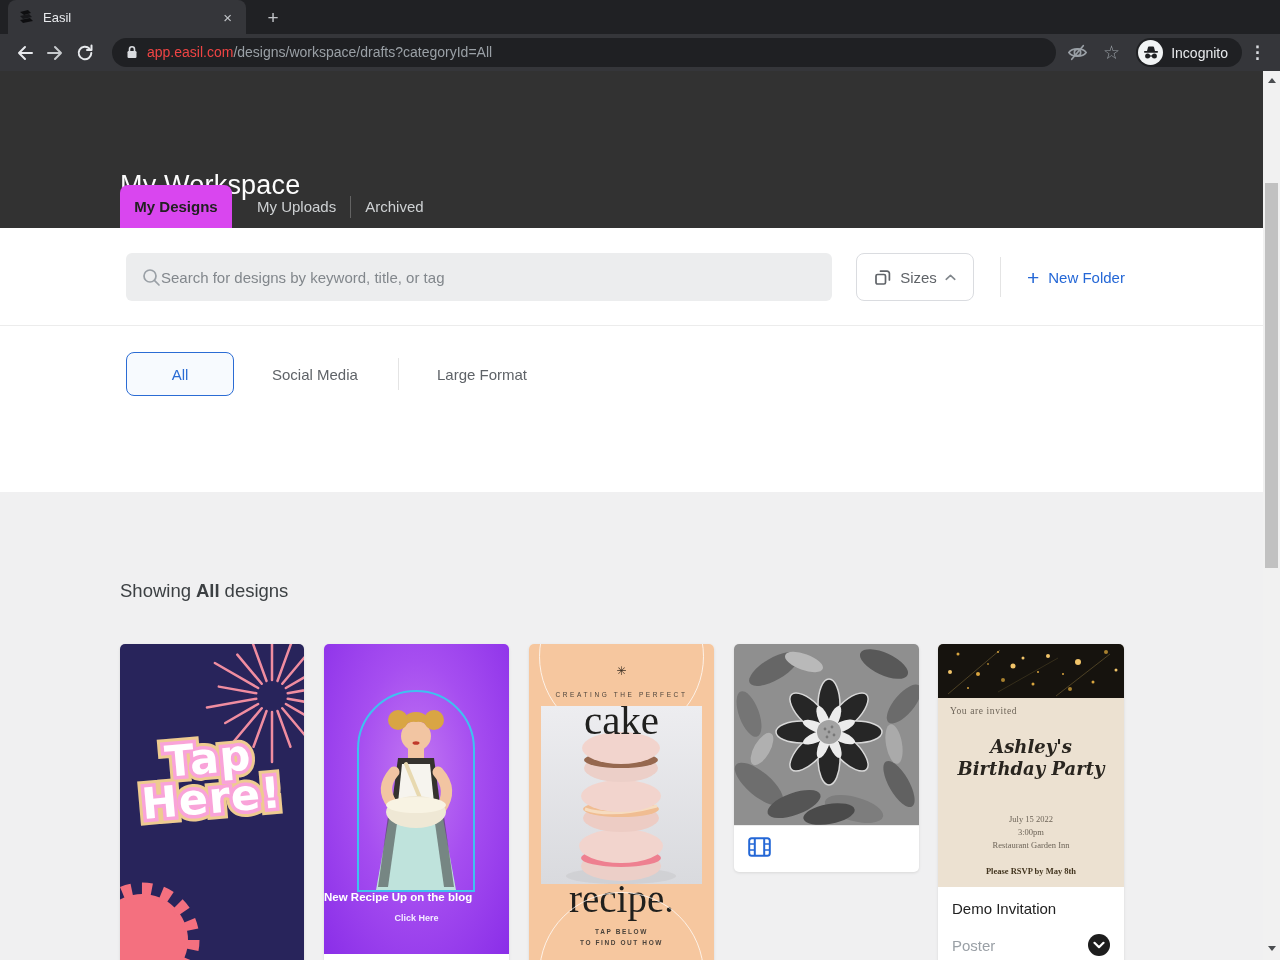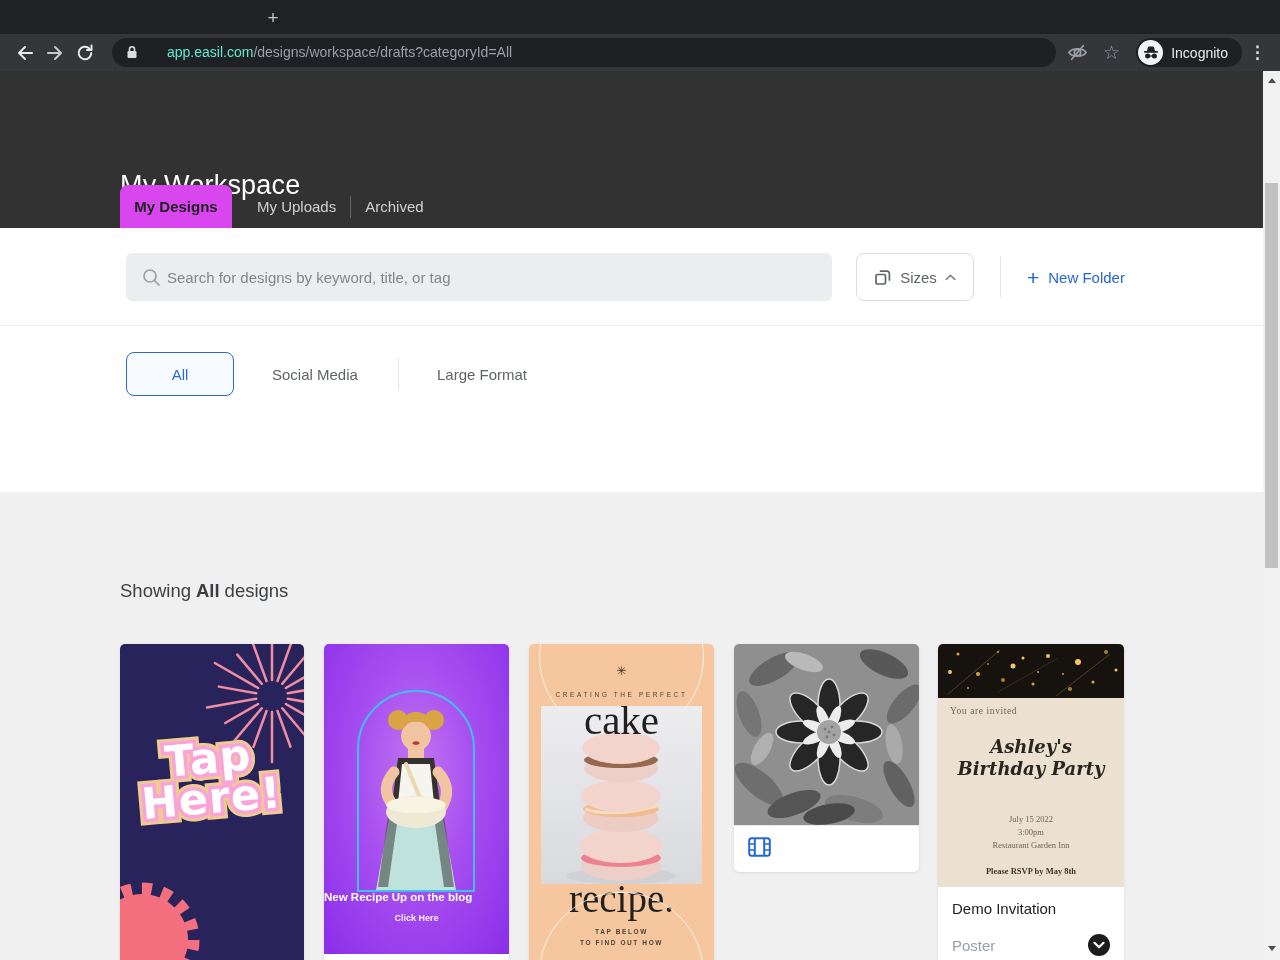--- a/index.html
+++ b/index.html
@@ -17,21 +17,21 @@
   .newtab { position:absolute; left:261px; top:6px; width:24px; height:24px; color:#c2c5c9;
             font-size:19px; display:flex; align-items:center; justify-content:center; }
 
   
   .toolbar { position:absolute; top:34px; left:0; width:1280px; height:37px; background:#35363a;
              display:flex; align-items:center; }
   .navbtn { width:30px; height:30px; display:flex; align-items:center; justify-content:center; }
   .urlbar { position:absolute; left:112px; top:3.5px; width:944px; height:29px; background:#1f2023;
             border-radius:15px; display:flex; align-items:center; padding:0 14px; }
   .url { font-size:14px; margin-left:9px; white-space:nowrap; overflow:hidden; }
-  .url-host { color:#5eead4;margin-left:20px; } .url-path { color:#9aa0a6; }
+  .url-host { color:#ef4444; } .url-path { color:#9aa0a6; }
   .rightctl { position:absolute; top:0; height:37px; display:flex; align-items:center; }
   .incog { display:flex; align-items:center; background:#1f2023; border-radius:15px; height:29px; padding:2px; }
   .incog-circle { width:25px; height:25px; border-radius:50%; background:#f1f3f4; display:flex; align-items:center; justify-content:center; }
   .incog-label { color:#e8eaed; font-size:14px; margin:0 12px 0 8px;text-align:center; }
   .star { color:#9aa0a6; font-size:19px; }
   .dots { color:#dadce0; font-size:17px; font-weight:bold; letter-spacing:0; }
 
   
   .page { position:absolute; top:71px; left:0; width:1263px; height:889px; background:#f0f0f1; overflow:hidden; }
   .pageheader { position:absolute; top:0; left:0; width:1263px; height:157px; background:#323232; }
@@ -40,21 +40,21 @@
   .htab-active { width:112px; height:43px; background:#d946ef; border-radius:8px 8px 0 0;
                  display:flex; align-items:center; justify-content:center;
                  color:#212121; font-size:15px; font-weight:700; }
   .htab { height:43px; display:flex; align-items:center; padding:0 14px; color:#ced1d3; font-size:15px; }
   .htab-div { width:1px; height:22px; background:#636363; align-self:center; }
 
   .searchrow { position:absolute; top:157px; left:0; width:1263px; height:97px; background:#ffffff; }
   .searchbox { position:absolute; left:126px; top:25px; width:706px; height:48px; background:#ecedee;
                border-radius:6px; display:flex; align-items:center; padding:0 16px; }
   .searchbox input { border:none; outline:none; background:transparent; font-family:"Liberation Sans",sans-serif;
-                     font-size:15px; color:#0369a1; width:100%; margin-left:6px; }
+                     font-size:15px; color:#0369a1; width:100%; margin-left:0; }
   .searchbox input::placeholder { color:#82878c; opacity:1; }
   .sizesbtn { position:absolute; left:856px; top:25px; width:118px; height:48px; background:#fff;
               border:1px solid #dadce0; border-radius:8px; display:flex; align-items:center;
               justify-content:center; gap:8px; }
   .sizeslbl { color:#5f6368; font-size:15px; font-weight:500; }
   .vdiv1 { position:absolute; left:1000px; top:29px; width:1px; height:40px; background:#e4e4e4; }
   .newfolder { position:absolute; left:1027px; top:25px; height:48px; display:flex; align-items:center; gap:9px; color:#2467d6; }
   .nf-plus { font-size:21px; font-weight:400; line-height:1; }
   .nf-label { font-size:15px; font-weight:500; }
 
@@ -131,20 +131,31 @@
             border-bottom:5px solid #4a4d50; margin:7px auto; }
   .tri-dn { width:0; height:0; border-left:4px solid transparent; border-right:4px solid transparent;
             border-top:5px solid #4a4d50; margin:7px auto; position:absolute; bottom:2px; left:4.5px; }
 </style>
 </head>
 <body>
 
 <div class="screen">
 
   <div class="tabstrip">
+    <div class="tab">
+      <span style="display:flex">
+        <svg width="16" height="16" viewBox="0 0 16 16">
+            <path d="M2 3 L10 1 L13 4 L6 6 Z" fill="#0e0e10"></path>
+            <path d="M2 7 L11 5 L14 8 L5 10 Z" fill="#17171a"></path>
+            <path d="M2 11 L12 9 L15 12 L5 14 Z" fill="#0e0e10"></path>
+          </svg>
+      </span>
+      <span class="tab-title">Easil</span>
+      <span class="tab-close">×</span>
+    </div>
     <div class="newtab">+</div>
   </div>
 
   <div class="toolbar">
     <div class="navbtn" style="margin-left:10px">
       <svg width="20" height="20" viewBox="0 0 20 20">
           <path d="M17 10 H4 M10 4 L4 10 L10 16" stroke="#e8eaed" stroke-width="2" fill="none" stroke-linecap="round" stroke-linejoin="round"></path>
         </svg>
     </div>
     <div class="navbtn">

